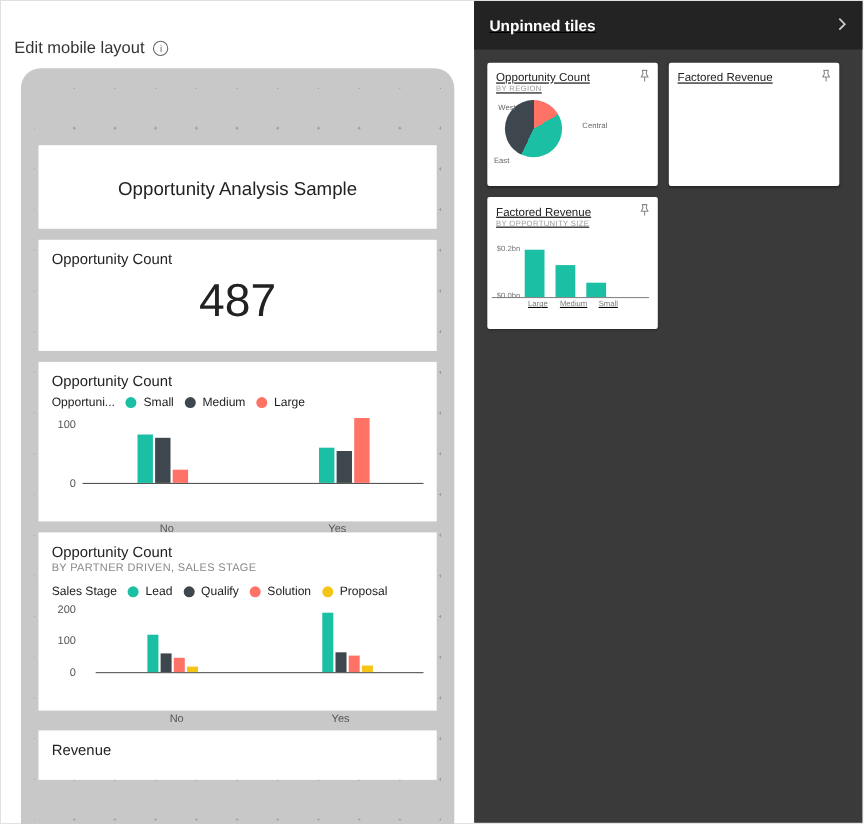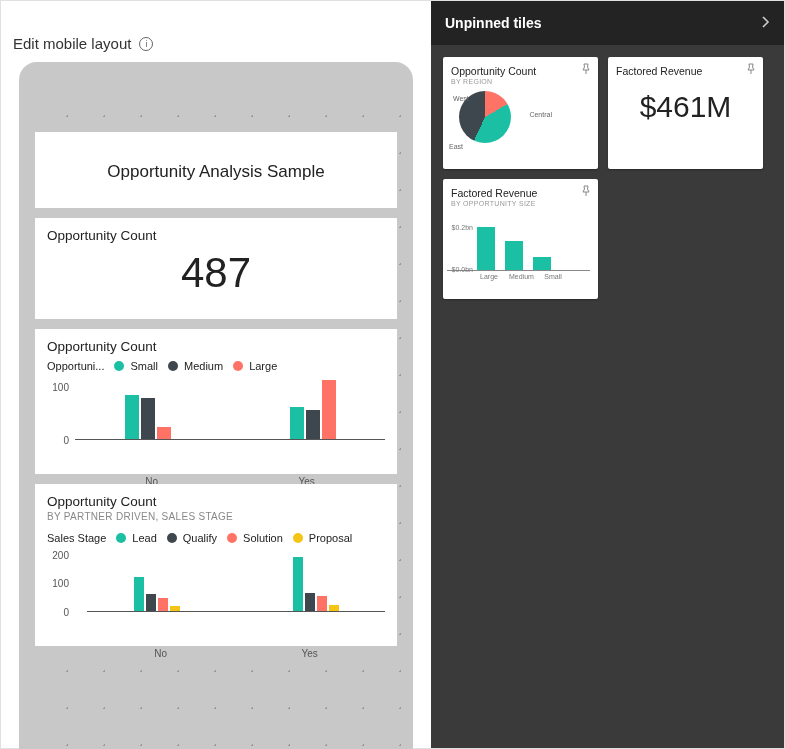--- a/index.html
+++ b/index.html
@@ -28,21 +28,21 @@
   .chart-area-2 { padding: 0 12px 12px 52px; position: relative; height: 96px; }
   .y-axis { position: absolute; left: 12px; top: 0; bottom: 34px; width: 26px; }
   .y-tick { position: absolute; right: 4px; font-size: 10px; color: #555; transform: translateY(-50%); }
   .plot { position: relative; height: 62px; border-bottom: 1px solid #555; display: flex; align-items: flex-end; justify-content: space-around; gap: 20px; }
   .group { display: flex; align-items: flex-end; gap: 2px; height: 100%; }
   .bar { width: 14px; }
   .bar-sm { width: 10px; }
   .x-labels { display: flex; justify-content: space-around; font-size: 10px; color: #555; padding-top: 4px; margin-top: 32px; }
   .gap { height: 10px; }
   .revenue-tile { margin-top: 8px; }
-  .right-panel { flex: 1; background: #3a3a3a; display: flex; flex-direction: column; }
+  .right-panel { flex: 1; background: #3a3a3a; display: flex; flex-direction: column; text-decoration: underline; }
   .right-header { background: #232323; height: 44px; display: flex; align-items: center; justify-content: space-between; padding: 0 14px; }
   .right-header-title { color: #fff; font-size: 14px; font-weight: 600; }
   .chev { color: #ccc; font-size: 14px; }
   .unpinned-grid { padding: 12px; display: flex; flex-wrap: wrap; gap: 10px; }
   .mini-tile { width: 155px; height: 112px; background: #fff; border-radius: 2px; position: relative; box-shadow: 0 1px 2px rgba(0,0,0,0.3); }
   .mini-tile.tall { height: 120px; }
   .mini-title { font-size: 10.5px; color: #222; padding: 8px 8px 1px 8px; }
   .mini-sub { font-size: 7px; color: #999; padding: 0 8px 4px 8px; letter-spacing: 0.3px; }
   .pin { position: absolute; top: 6px; right: 6px; font-size: 11px; color: #888; }
   .mini-body { position: absolute; top: 30px; left: 6px; right: 6px; bottom: 6px; }
@@ -159,20 +159,24 @@
               </div>
               <div class="x-labels">
                 <span>No</span>
                 <span>Yes</span>
               </div>
             </div>
           </div>
 
           <div class="gap"></div>
 
+          <div class="tile revenue-tile">
+            <div class="tile-title">Revenue</div>
+            <div style="height:18px"></div>
+          </div>
 
         </div>
       </div>
     </div>
   </div>
 
   <div class="right-panel">
     <div class="right-header">
       <span class="right-header-title">Unpinned tiles</span>
       <span class="chev">
@@ -200,21 +204,20 @@
         </div>
       </div>
 
       <div class="mini-tile">
         <span class="pin">
           <svg width="12" height="12" viewBox="0 0 12 12">
               <path d="M4 1 L8 1 L7.5 4 L9 7 L3 7 L4.5 4 Z M6 7 L6 11" stroke="#888" stroke-width="1" fill="none"></path>
             </svg>
         </span>
         <div class="mini-title">Factored Revenue</div>
-        <div class="big-num">$461M</div>
       </div>
 
       <div class="mini-tile tall">
         <span class="pin">
           <svg width="12" height="12" viewBox="0 0 12 12">
               <path d="M4 1 L8 1 L7.5 4 L9 7 L3 7 L4.5 4 Z M6 7 L6 11" stroke="#888" stroke-width="1" fill="none"></path>
             </svg>
         </span>
         <div class="mini-title">Factored Revenue</div>
         <div class="mini-sub">BY OPPORTUNITY SIZE</div>

